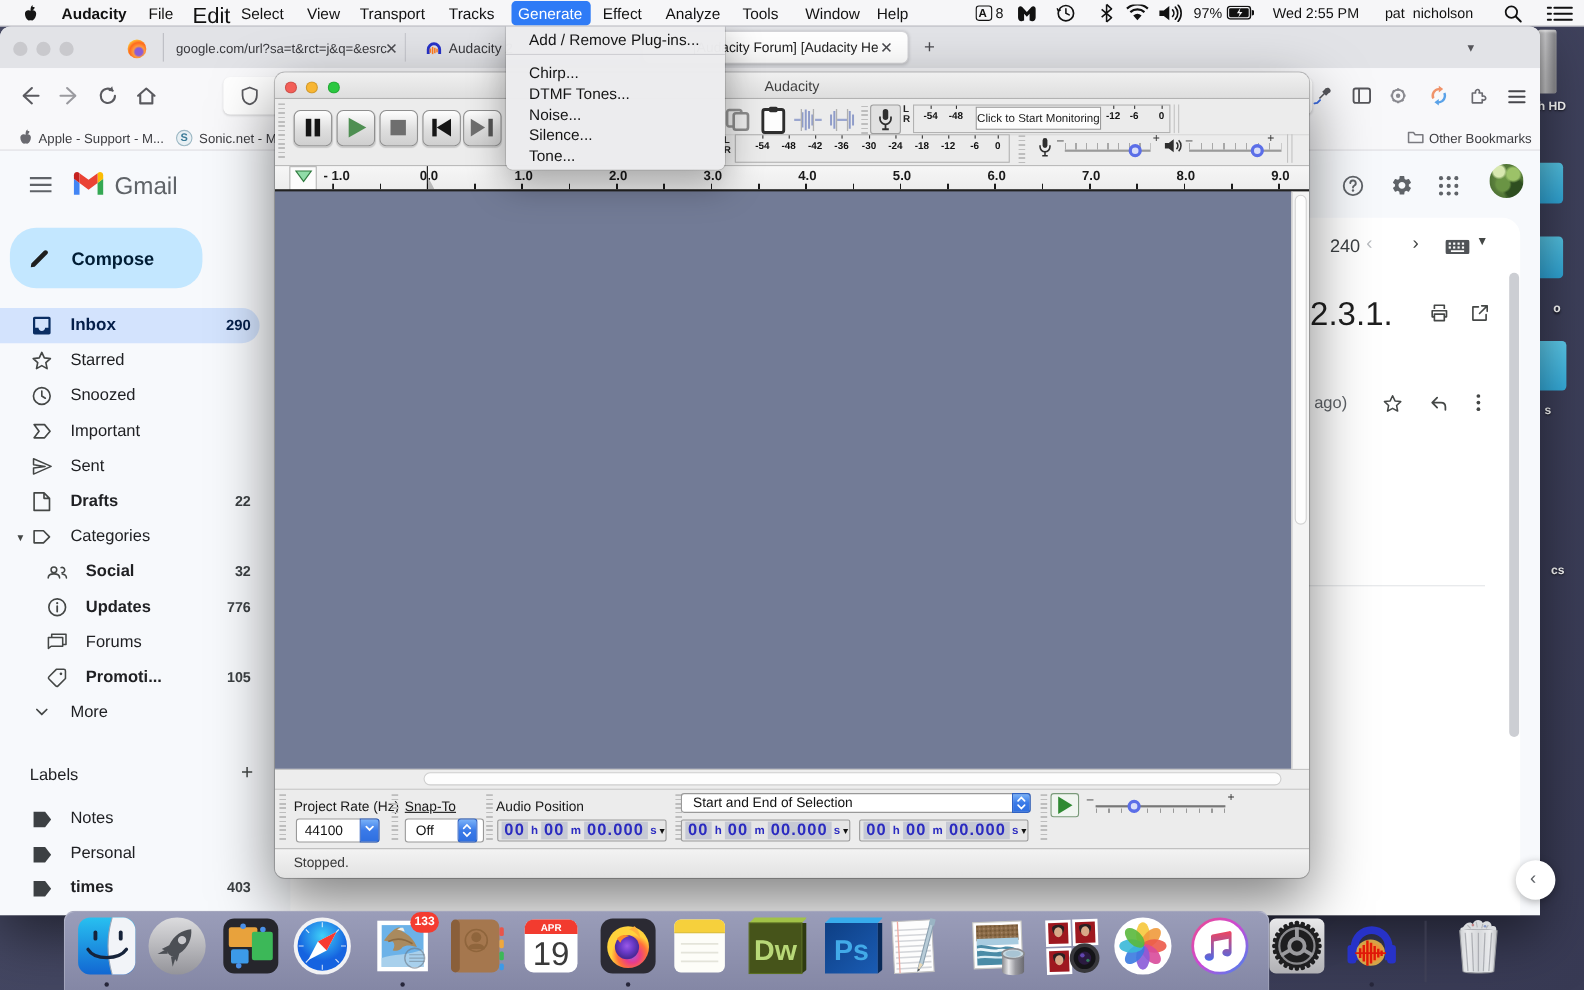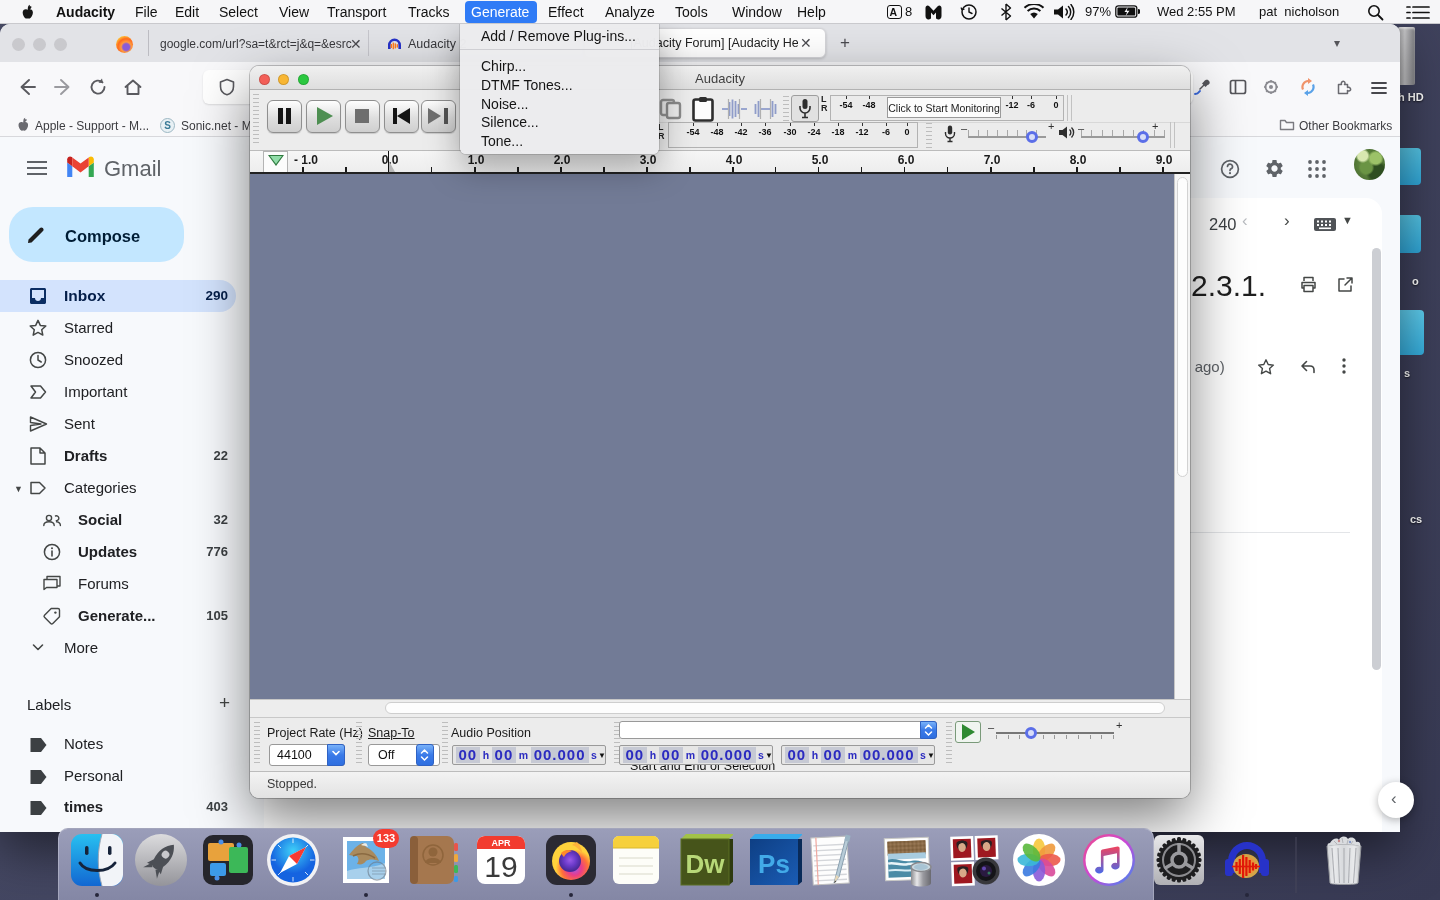--- a/index.html
+++ b/index.html
@@ -360,21 +360,21 @@
         </svg>
       </div>
     <div class="abs" style="left:78px;top:438px;font-size:15px;color:#202124;">Forums</div>
 
     <div class="abs" style="left:42px;top:469px;width:20px;height:20px;">
         <svg width="20" height="20" viewBox="0 0 20 20">
           <path d="M9.2 2.5 H16 a1.5 1.5 0 0 1 1.5 1.5 V10.8 L10.8 17.5 a1.5 1.5 0 0 1 -2.1 0 L2.5 11.3 a1.5 1.5 0 0 1 0 -2.1 Z" stroke="#444746" stroke-width="1.4" fill="none" stroke-linejoin="round"></path>
           <circle cx="13.4" cy="6.6" r="1.2" fill="#444746"></circle>
         </svg>
       </div>
-    <div class="abs" style="left:78px;top:470px;font-size:15px;font-weight:bold;color:#202124;">Generate...</div>
+    <div class="abs" style="left:78px;top:470px;font-size:15px;font-weight:bold;color:#202124;">Promoti...</div>
     <div class="abs" style="left:160px;top:471px;width:68px;text-align:right;font-size:13px;font-weight:bold;color:#3c4043;">105</div>
 
     <div class="abs" style="left:31px;top:503px;width:14px;height:14px;">
         <svg width="14" height="14" viewBox="0 0 14 14">
           <path d="M2.5 5 L7 9.5 L11.5 5" stroke="#444746" stroke-width="1.6" fill="none" stroke-linecap="round" stroke-linejoin="round"></path>
         </svg>
       </div>
     <div class="abs" style="left:64px;top:502px;font-size:15px;color:#202124;">More</div>
 
     <div class="abs" style="left:27px;top:559px;font-size:15px;font-weight:500;color:#202124;">Labels</div>
@@ -599,21 +599,21 @@
     <span class="tseg">00</span>
       <span class="tunit">h</span>
       <span class="tseg">00</span>
       <span class="tunit">m</span>
       <span class="tseg">00.000</span>
       <span class="tunit">s</span>
       <span style="font-size:8px;color:#111;margin-left:auto;padding-right:1px;">▼</span>
   </div>
   <div class="grip" style="left:364px;top:656px;height:44px;"></div>
   <div class="combo" style="left:369px;top:655px;width:318px;height:18px;">
-      <span style="position:absolute;left:10px;top:1px;margin-top:36px;">Start and End of Selection</span>
+      <span style="position:absolute;left:10px;top:1px;">Start and End of Selection</span>
     </div>
   <div class="bluebtn" style="left:670px;top:655px;width:17px;height:18px;"></div>
   <div class="abs" style="left:674px;top:656px;width:9px;height:16px;">
       <svg width="9" height="16" viewBox="0 0 9 16">
         <path d="M1.5 6 L4.5 3 L7.5 6 M1.5 10 L4.5 13 L7.5 10" stroke="#fff" stroke-width="1.5" fill="none" stroke-linecap="round"></path>
       </svg>
     </div>
   <div class="tbox" style="left:369px;top:679px;width:154px;">
     <span class="tseg">00</span>
       <span class="tunit">h</span>
@@ -646,21 +646,21 @@
 </div>
 
 <div class="abs" id="menubar" style="left:0;top:0;width:1440px;height:24px;background:#f6f6f8;border-bottom:1px solid #c9c9cd;z-index:50;">
   <div class="abs" style="left:21px;top:4px;width:14px;height:16px;">
     <svg width="14" height="16" viewBox="0 0 13 15">
         <path d="M6.3 3.4 c1-1.5 2.6-1.4 3.5-.9 c-.1 1-.7 2.2-2 2.5 c1.9-.2 3.3 1 3.3 3 c0 2.3-1.4 4.8-2.9 5.5 c-.8.4-1.3 0-1.9 0 c-.6 0-1.2.4-2 0 C2.8 12.8 1.5 10.3 1.5 8 c0-2 1.5-3.2 3.3-3 c.5.1 1 .3 1.5.4 z M6.5 3.3 c-.1-1 .5-2.2 1.7-2.6 c.2 1.1-.6 2.3-1.7 2.6 z" fill="#161616"></path>
       </svg>
   </div>
   <div class="abs" style="left:56px;top:4px;font-size:14px;font-weight:bold;color:#111;">Audacity</div>
   <div class="abs" style="left:135px;top:4px;font-size:14px;color:#111;">File</div>
-  <div class="abs" style="left:175px;top:4px;font-size:14px;color:#111;">Edit</div>
+  <div class="abs" style="left:175px;top:4px;font-size:20px;color:#111;">Edit</div>
   <div class="abs" style="left:219px;top:4px;font-size:14px;color:#111;">Select</div>
   <div class="abs" style="left:279px;top:4px;font-size:14px;color:#111;">View</div>
   <div class="abs" style="left:327px;top:4px;font-size:14px;color:#111;">Transport</div>
   <div class="abs" style="left:408px;top:4px;font-size:14px;color:#111;">Tracks</div>
   <div class="abs" style="left:465px;top:1px;width:72px;height:22px;background:#2f7bf6;border-radius:4px;"></div>
   <div class="abs" style="left:471px;top:4px;font-size:14px;color:#fff;">Generate</div>
   <div class="abs" style="left:548px;top:4px;font-size:14px;color:#111;">Effect</div>
   <div class="abs" style="left:605px;top:4px;font-size:14px;color:#111;">Analyze</div>
   <div class="abs" style="left:675px;top:4px;font-size:14px;color:#111;">Tools</div>
   <div class="abs" style="left:732px;top:4px;font-size:14px;color:#111;">Window</div>

